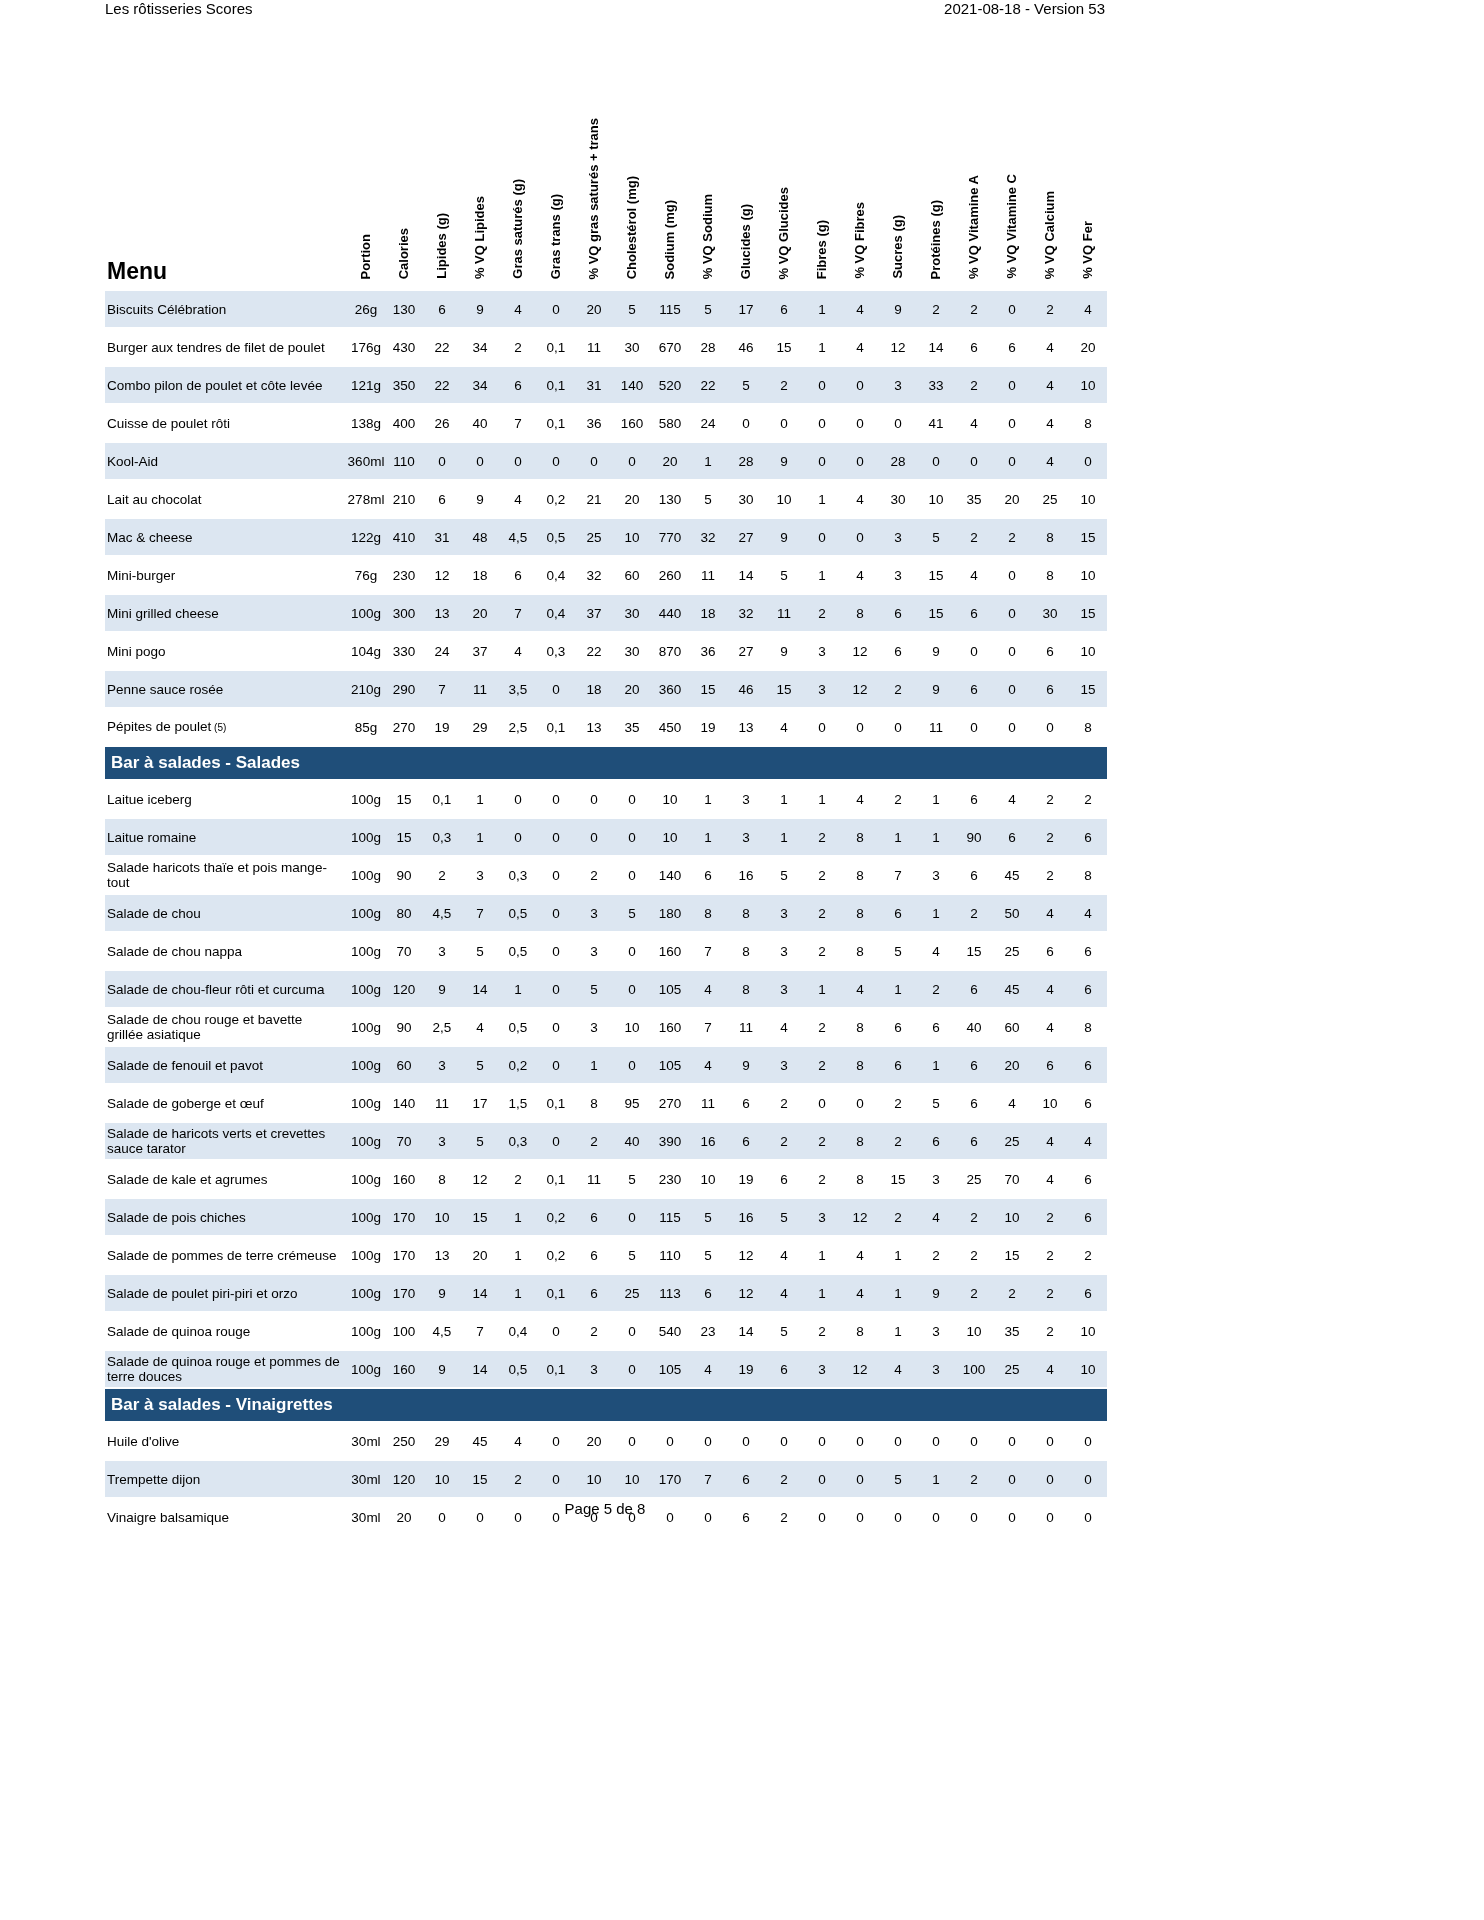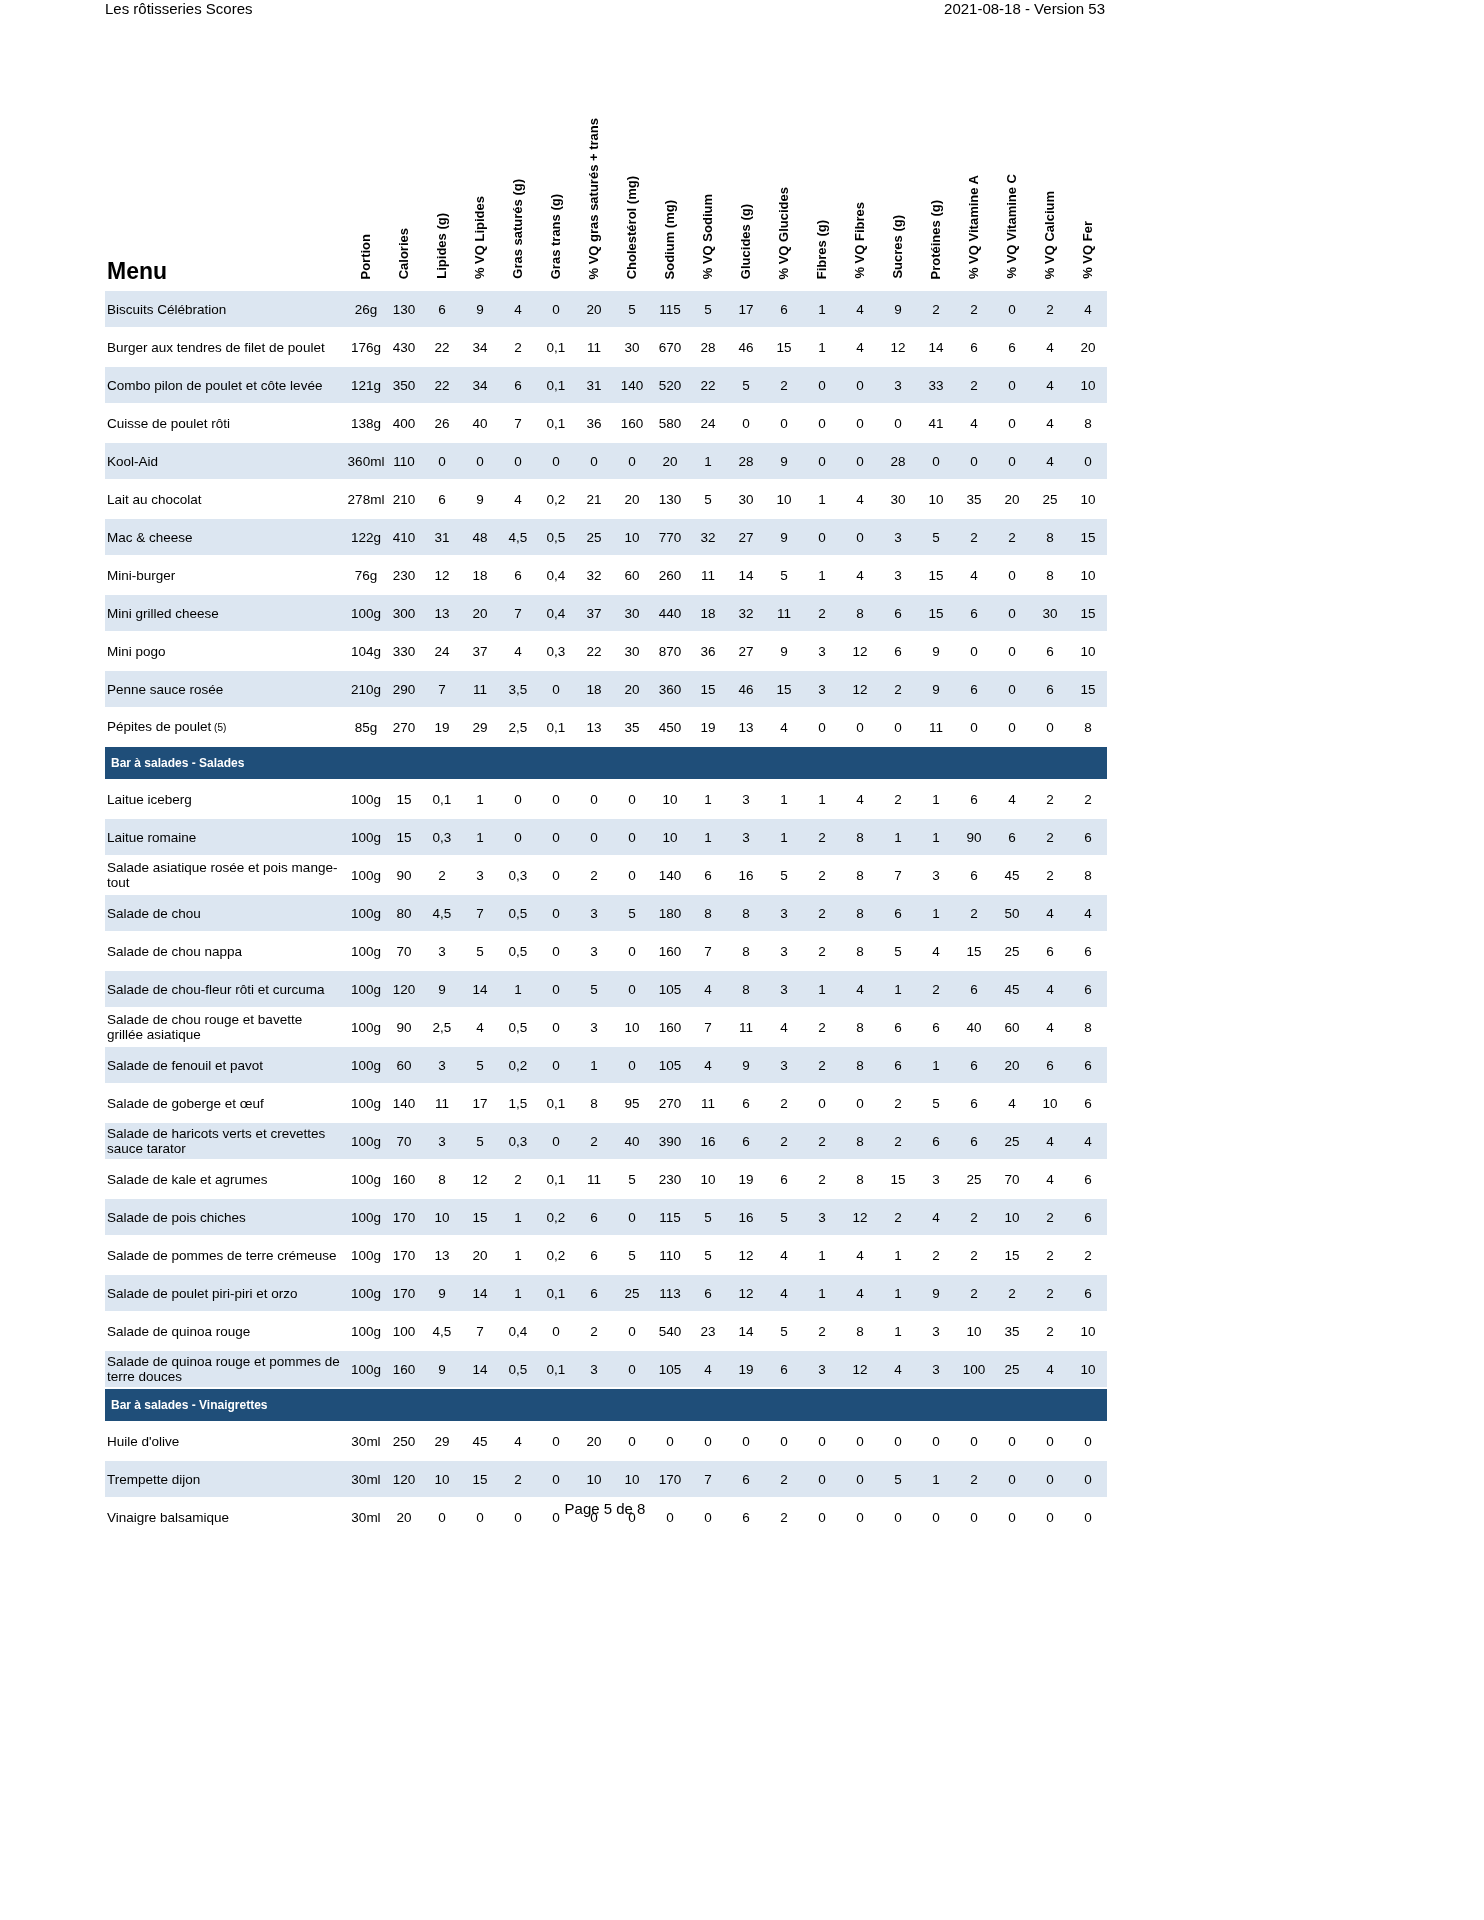--- a/index.html
+++ b/index.html
@@ -74,21 +74,21 @@
   }
   td.value-cell {
     text-align: center;
     font-size: 13.5px;
     padding: 2px 0;
   }
   tr.section-row td {
     background: #1f4e79;
     color: #ffffff;
     font-weight: bold;
-    font-size: 12px;
+    font-size: 17px;
     height: 28px;
     padding: 2px 0 2px 6px;
     border-bottom: 2px solid #ffffff;
     border-top: 2px solid #ffffff;
     margin-top: 16px;
   }
   .suffix {
     font-size: 10px;
   }
   .page-footer {
@@ -457,21 +457,21 @@
             <td class="value-cell">2</td>
             <td class="value-cell">8</td>
             <td class="value-cell">1</td>
             <td class="value-cell">1</td>
             <td class="value-cell">90</td>
             <td class="value-cell">6</td>
             <td class="value-cell">2</td>
             <td class="value-cell">6</td>
           </tr>
           <tr class="data-row">
-            <td class="menu-cell">Salade asiatique rosée et pois mange-tout</td>
+            <td class="menu-cell">Salade haricots thaïe et pois mange-tout</td>
             <td class="value-cell">100g</td>
             <td class="value-cell">90</td>
             <td class="value-cell">2</td>
             <td class="value-cell">3</td>
             <td class="value-cell">0,3</td>
             <td class="value-cell">0</td>
             <td class="value-cell">2</td>
             <td class="value-cell">0</td>
             <td class="value-cell">140</td>
             <td class="value-cell">6</td>

